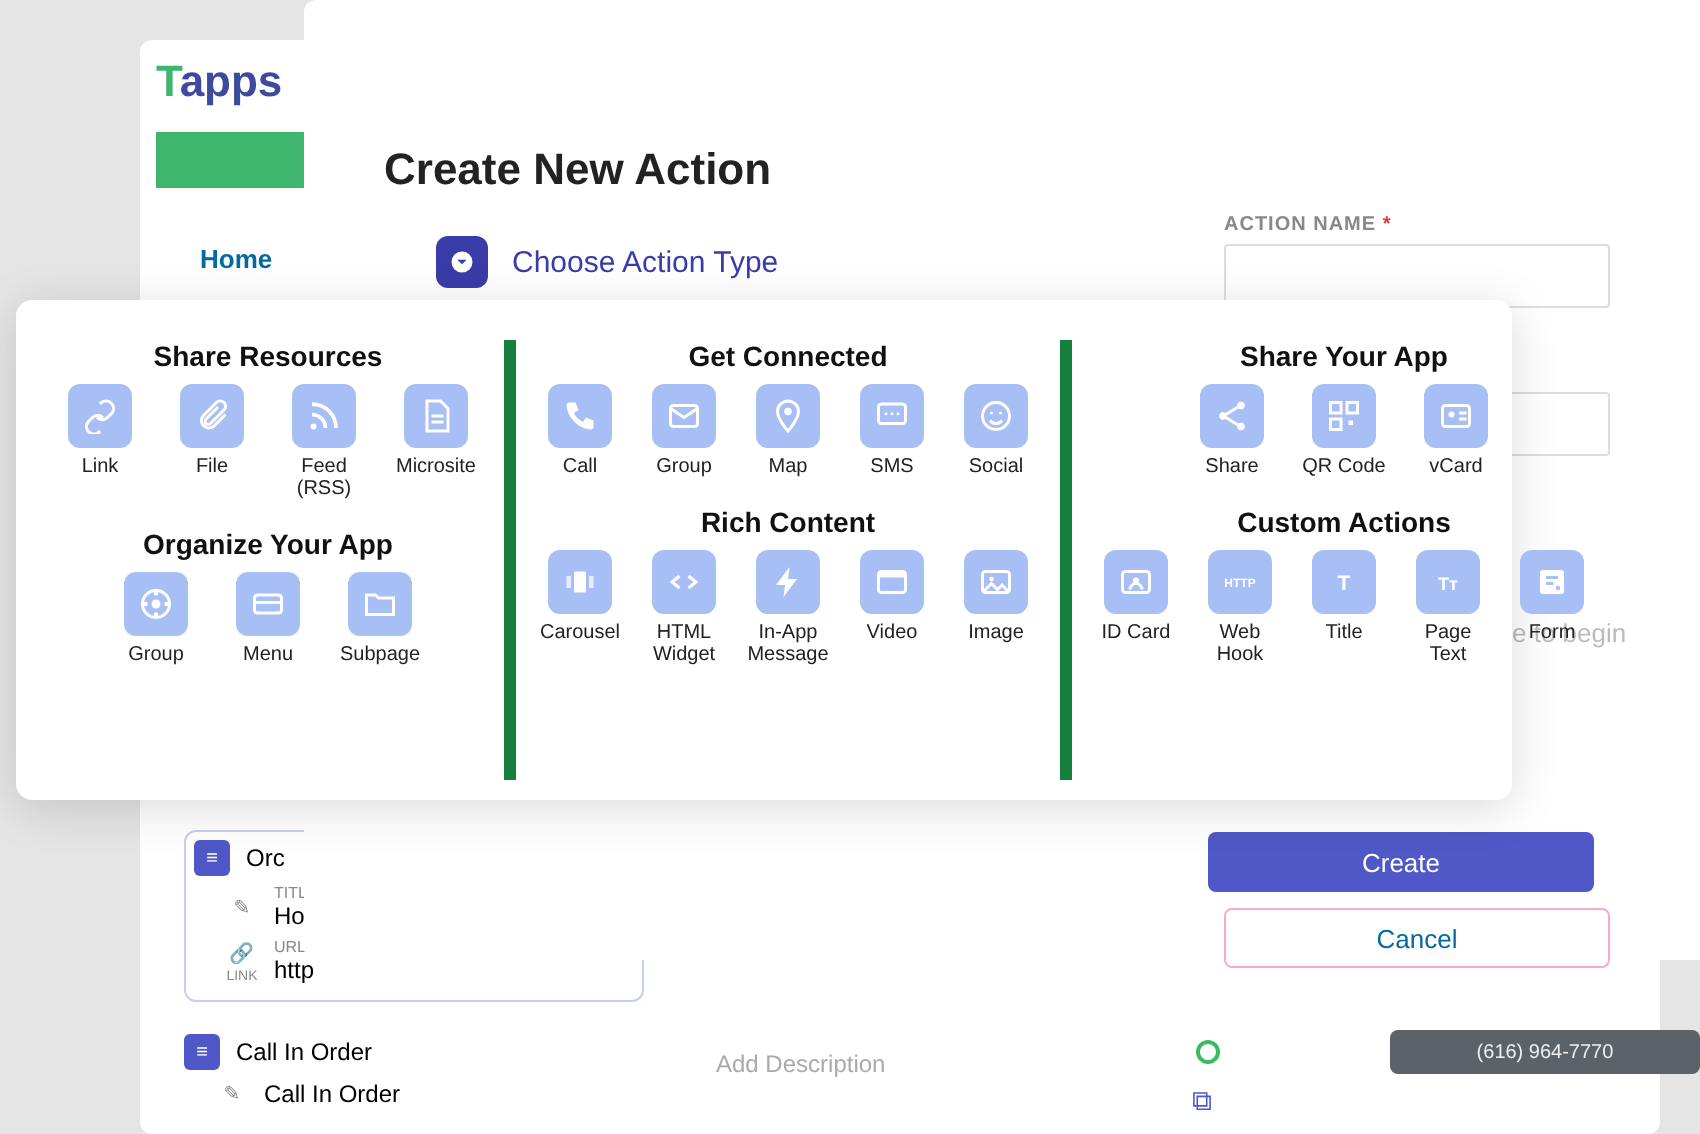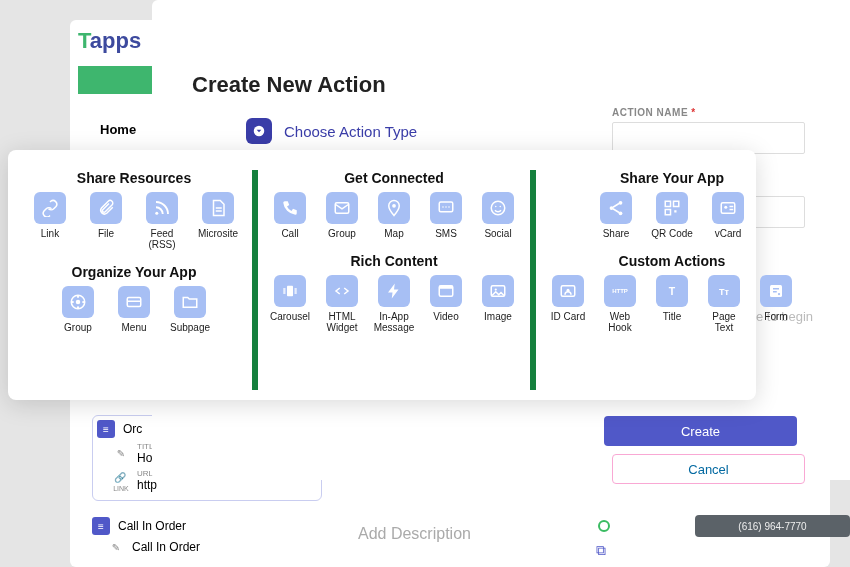--- a/index.html
+++ b/index.html
@@ -11,39 +11,39 @@
   overflow: hidden;
   position: relative;
 }
 .bg-app {
   position: absolute; left: 70px; top: 20px; width: 760px; height: 547px;
   background: #fff; border-radius: 6px;
 }
 .logo { position: absolute; left: 78px; top: 28px; font-size: 22px; font-weight: bold; color: #3d4a9e; }
 .logo .t { color: #3eb66e; }
 .green-bar { position: absolute; left: 78px; top: 66px; width: 78px; height: 28px; background: #3eb66e; }
-.home { position: absolute; left: 100px; top: 122px; font-size: 13px; font-weight: 600; color: #000000; }
+.home { position: absolute; left: 100px; top: 122px; font-size: 13px; font-weight: 600; color: #0369a1; }
 .bg-tree {
   position: absolute; left: 92px; top: 415px; width: 510px; height: 150px;
 }
 .tree-row { display: flex; align-items: center; gap: 8px; margin-bottom: 4px; font-size: 12px; }
 .tree-handle { width: 18px; height: 18px; background: #5058c8; border-radius: 3px; display:flex;align-items:center;justify-content:center;color:#fff;font-size:10px;}
 .tree-small { font-size:8px; color:#888; text-transform:uppercase; }
 .tree-icon { width:16px;height:16px;display:inline-flex;align-items:center;justify-content:center;color:#888;font-size:10px;}
-.desc-placeholder { color:#aaa; font-size:16px; position:absolute; left:358px; top:525px; }
+.desc-placeholder { color:#aaa; font-size:12px; position:absolute; left:358px; top:525px; }
 .phone-strip { position:absolute; right:0px; top:515px; width:155px; height:22px; background:#5b6268; color:#eee; font-size:10px; display:flex;align-items:center;justify-content:center;border-radius:4px; }
 .status-dot { position:absolute; left:598px; top:520px; width:12px; height:12px; border:2px solid #3abb62; border-radius:50%; }
 .copy-icon { position:absolute; left:596px; top:542px; color:#5058c8; font-size:14px; }
 
 .dialog {
   position: absolute; left: 152px; top: 0px; width: 698px; height: 480px;
   background: #fff; border-radius: 6px 0 0 6px;
 }
 .dialog-title { position: absolute; left: 40px; top: 72px; font-size: 22px; font-weight: 700; color:#222; }
-.choose-row { position: absolute; left: 56px; top: 118px; display:flex; align-items:center; gap:12px;padding-left:38px; }
+.choose-row { position: absolute; left: 28px; top: 118px; display:flex; align-items:center; gap:12px;padding-left:38px; }
 .choose-btn { width:26px; height:26px; background:#3a3da8; border-radius:6px; display:flex;align-items:center;justify-content:center; }
 .choose-btn svg { fill:#fff; }
 .choose-label { color:#3a3da8; font-size:15px; }
 .field-label { position:absolute; left:460px; top:107px; font-size:10px; letter-spacing:0.5px; color:#888; font-weight:600; }
 .req { color:#d33; }
 .action-input { position:absolute; left:460px; top:122px; width:193px; height:32px; border:1px solid #ddd; border-radius:2px; }
 .input2 { position:absolute; left:460px; top:196px; width:193px; height:32px; border:1px solid #ddd; border-radius:2px; }
 .hint-text { position:absolute; left:604px; top:309px; font-size:13px; color:#bbb; }
 .create-btn { position:absolute; left:452px; top:416px; width:193px; height:30px; background:#5058c8; color:#fff; border:none; border-radius:4px; font-size:13px; font-weight:500; cursor:pointer; }
 .cancel-btn { position:absolute; left:460px; top:454px; width:193px; height:30px; background:#fff; color:#0369a1; border:1px solid #f9a8d4; border-radius:4px; font-size:13px; cursor:pointer; }

